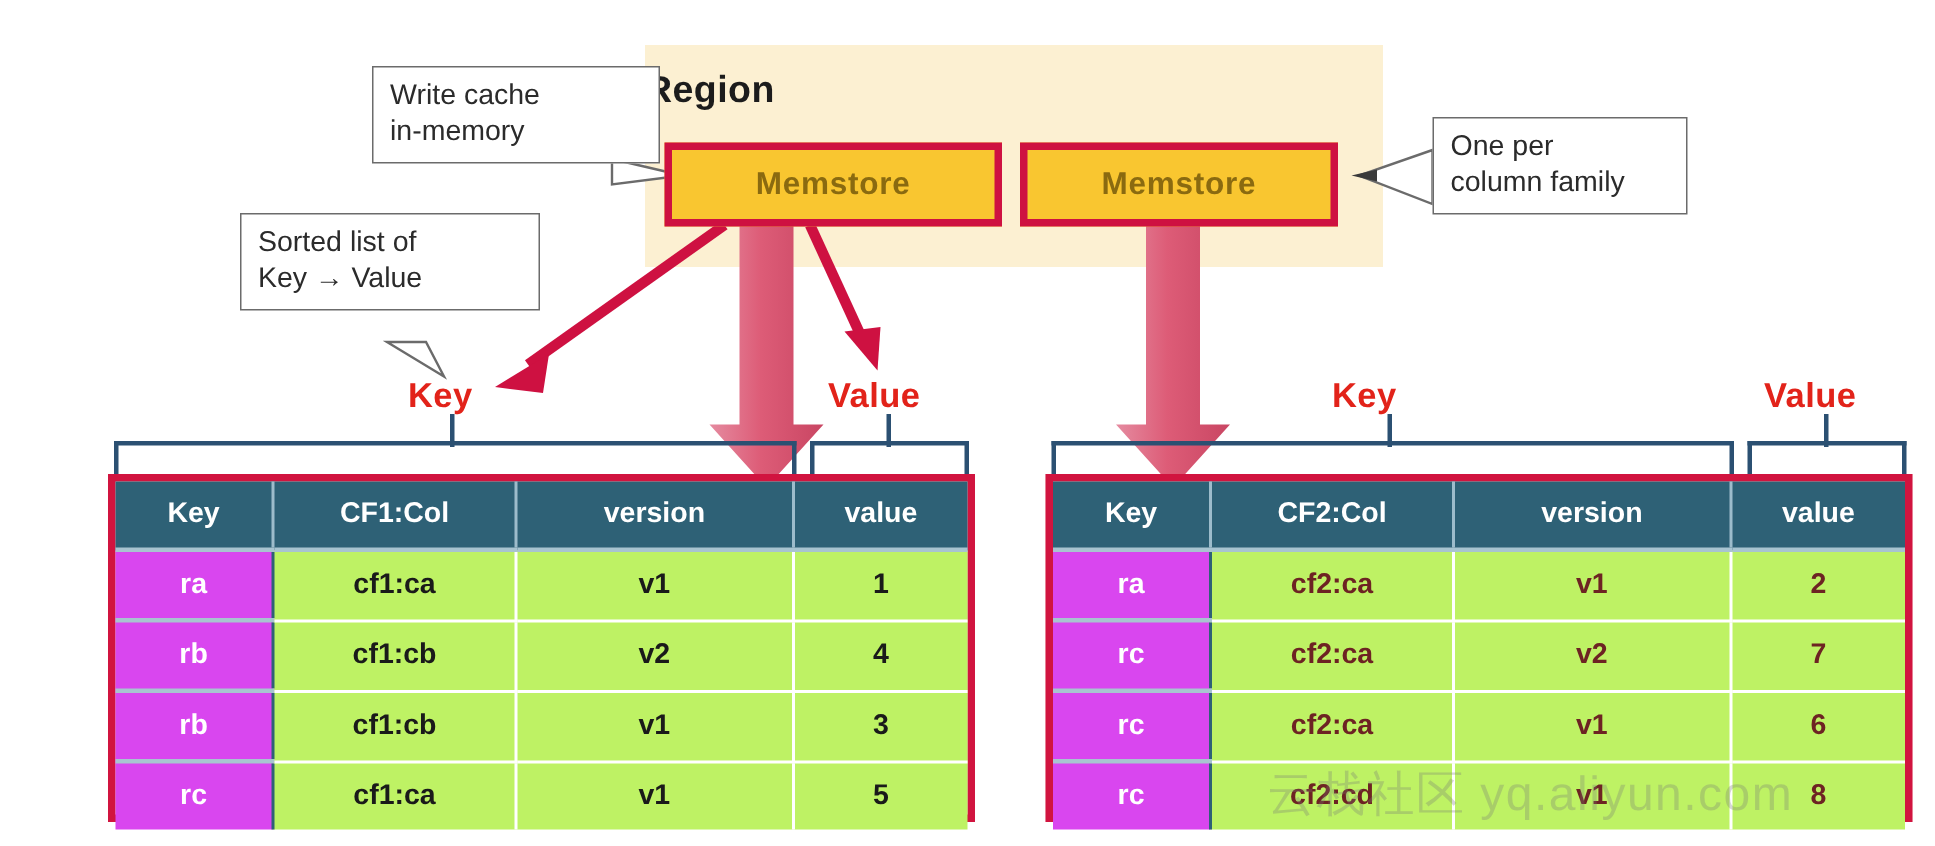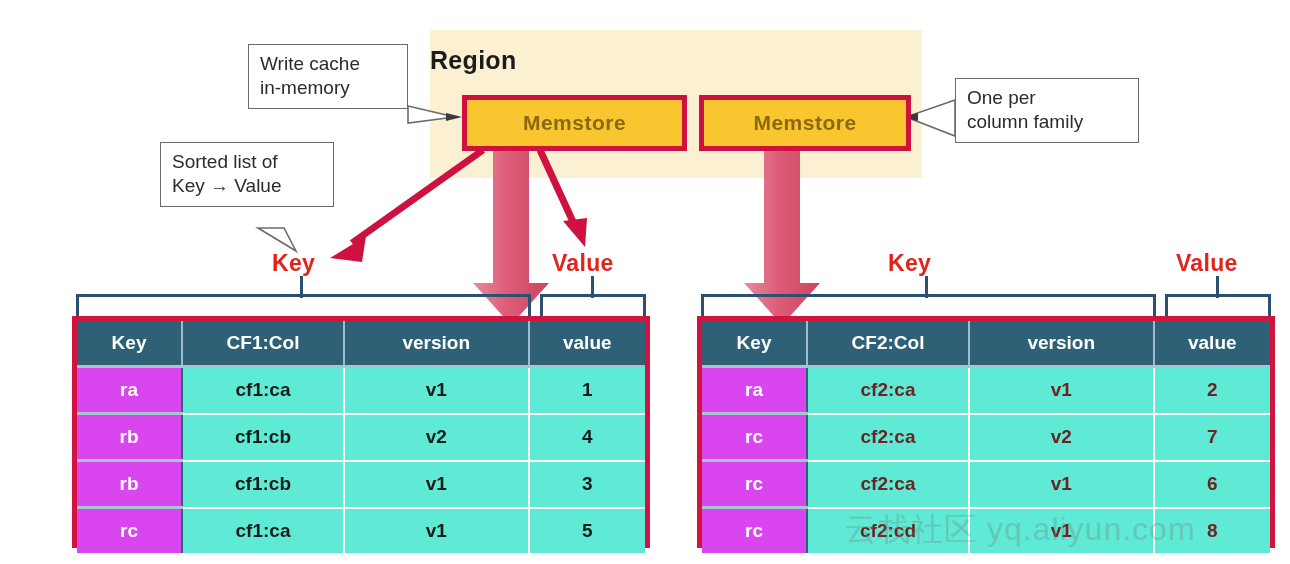--- a/index.html
+++ b/index.html
@@ -46,40 +46,39 @@
     background: #f9c630;
     border: 5px solid #ce1141;
     box-sizing: border-box;
     display: flex;
     align-items: center;
     justify-content: center;
     font-size: 21px;
     font-weight: bold;
     color: #8a6a10;
     letter-spacing: 0.5px;
-    margin-left: 19px;
   }
   #memstore-left  { left: 443px; width: 225px; }
   #memstore-right { left: 680px; width: 212px; }
 
   
   .callout {
     position: absolute;
     background: #ffffff;
     border: 1.6px solid #6b6b6b;
     box-sizing: border-box;
     padding: 7px 11px;
     font-size: 19px;
     line-height: 1.28;
     color: #2b2b2b;
     white-space: pre-line;
   }
-  #callout-write-cache { left: 248px; top: 44px;  width: 160px; }
-  #callout-sorted-list { left: 160px; top: 142px; width: 174px; }
-  #callout-one-per-cf  { left: 955px; top: 78px;  width: 184px; }
+  #callout-write-cache { left: 248px; top: 44px;  width: 192px; }
+  #callout-sorted-list { left: 160px; top: 142px; width: 200px; }
+  #callout-one-per-cf  { left: 955px; top: 78px;  width: 170px; }
 
   
   .redlabel {
     position: absolute;
     font-size: 23px;
     font-weight: bold;
     color: #e2231a;
     letter-spacing: 0.3px;
   }
   #label-key-left    { left: 272px;  top: 250px; }
@@ -112,21 +111,21 @@
   }
   .tbl thead th {
     background: #2e6176;
     color: #ffffff;
     border-right: 2px solid #9dbccb;
     border-bottom: 3px solid #a8c4d0;
   }
   .tbl thead th:last-child { border-right: none; }
 
   .tbl tbody td {
-    background: #5eead4;
+    background: #bef264;
     color: #1a1a1a;
     border-right: 2px solid #ffffff;
     border-bottom: 2px solid #ffffff;
   }
   .tbl tbody td:last-child  { border-right: none; }
   .tbl tbody tr:last-child td { border-bottom: none; }
 
   .tbl tbody td.keycell {
     background: #d946ef;
     color: #ffffff;

